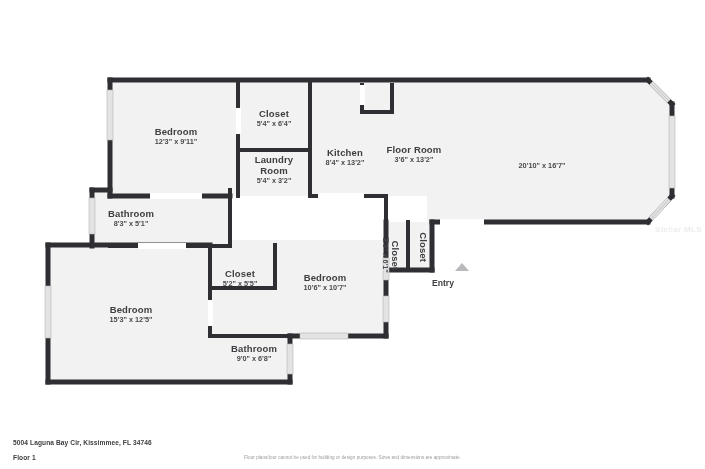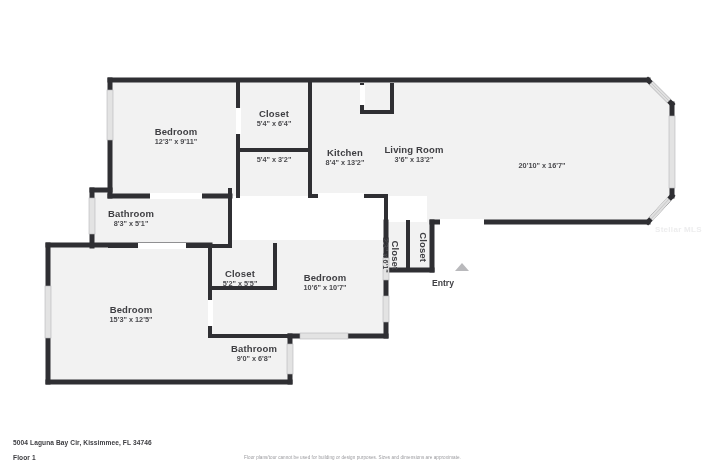--- a/index.html
+++ b/index.html
@@ -236,30 +236,32 @@
   <span class="rname">Bedroom</span>
   <span class="rdim">12'3" x 9'11"</span>
 </div>
 
 <div class="room-label" style="left:229px; top:108px; width:90px;">
   <span class="rname">Closet</span>
   <span class="rdim">5'4" x 6'4"</span>
 </div>
 
 <div class="room-label two-line" style="left:229px; top:155px; width:90px;">
+  <span class="rname" style="white-space:pre-line">Laundry
+Room</span>
   <span class="rdim">5'4" x 3'2"</span>
 </div>
 
 <div class="room-label" style="left:295px; top:147px; width:100px;">
   <span class="rname">Kitchen</span>
   <span class="rdim">8'4" x 13'2"</span>
 </div>
 
 <div class="room-label" style="left:359px; top:144px; width:110px;">
-  <span class="rname">Living Room</span>
+  <span class="rname">Floor Room</span>
   <span class="rdim">3'6" x 13'2"</span>
 </div>
 
 <div class="room-label" style="left:482px; top:161px; width:120px;">
   <span class="rdim">20'10" x 16'7"</span>
 </div>
 
 <div class="room-label" style="left:76px; top:208px; width:110px;">
   <span class="rname">Bathroom</span>
   <span class="rdim">8'3" x 5'1"</span>

